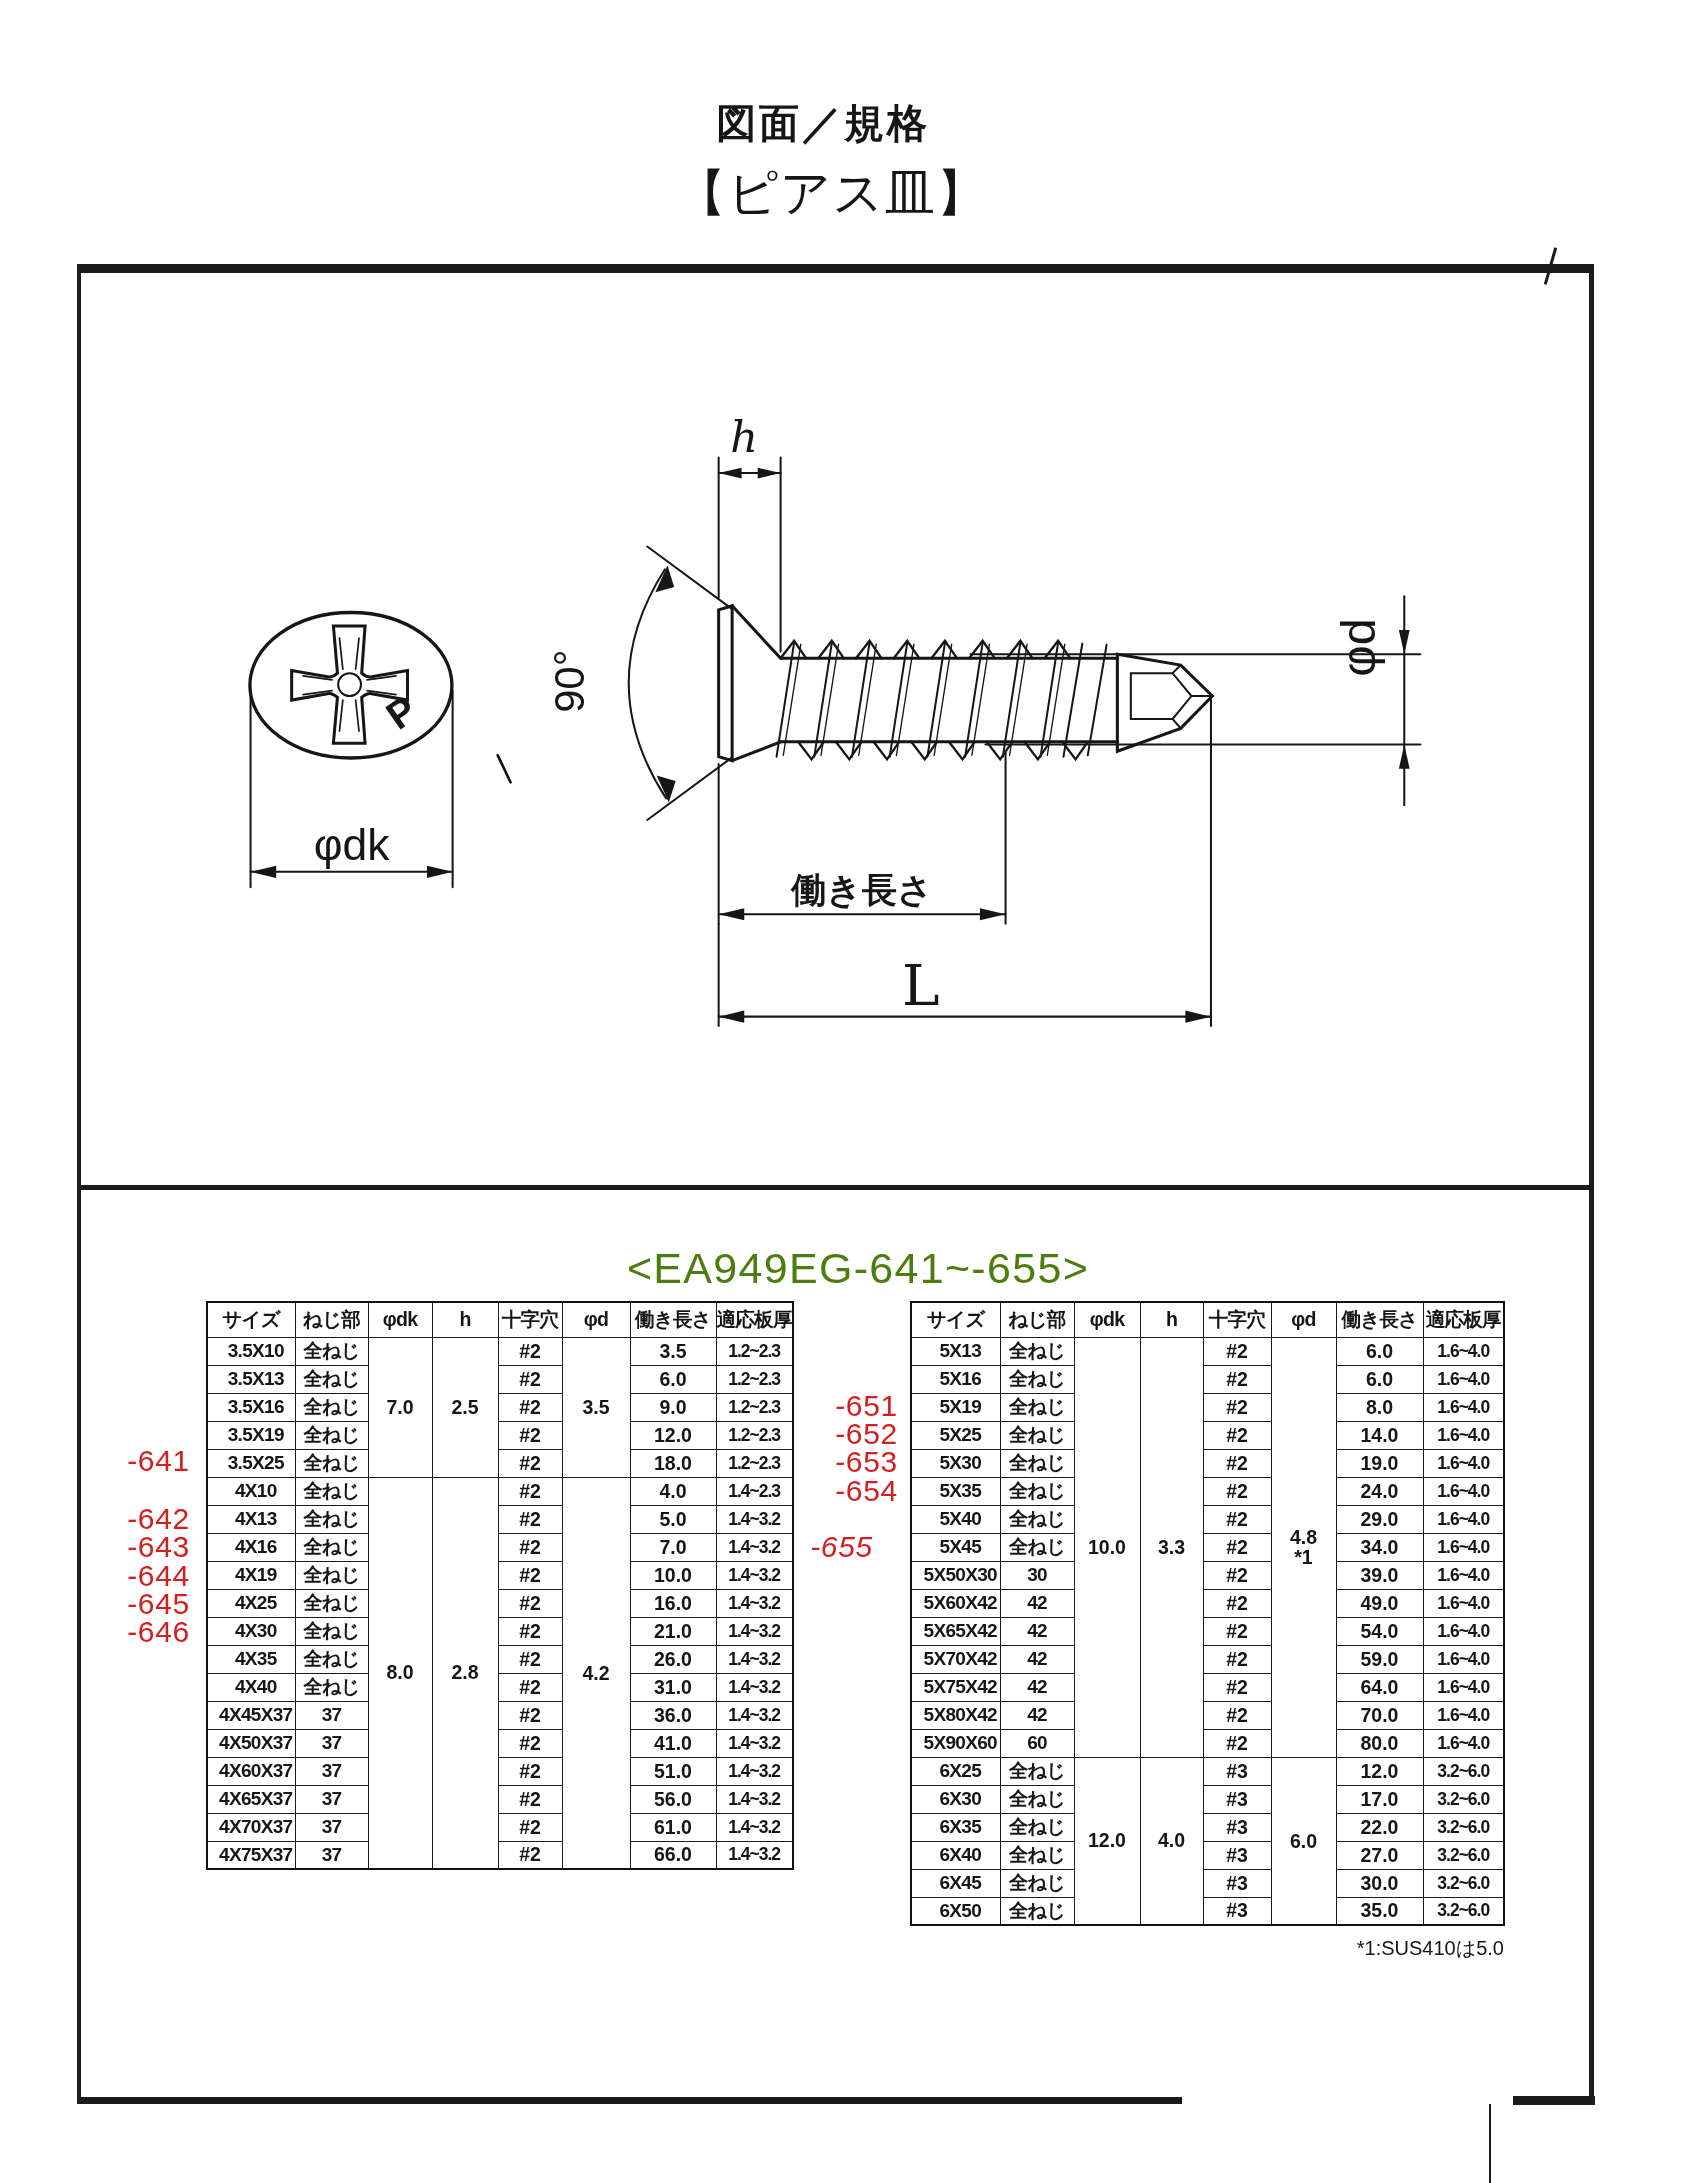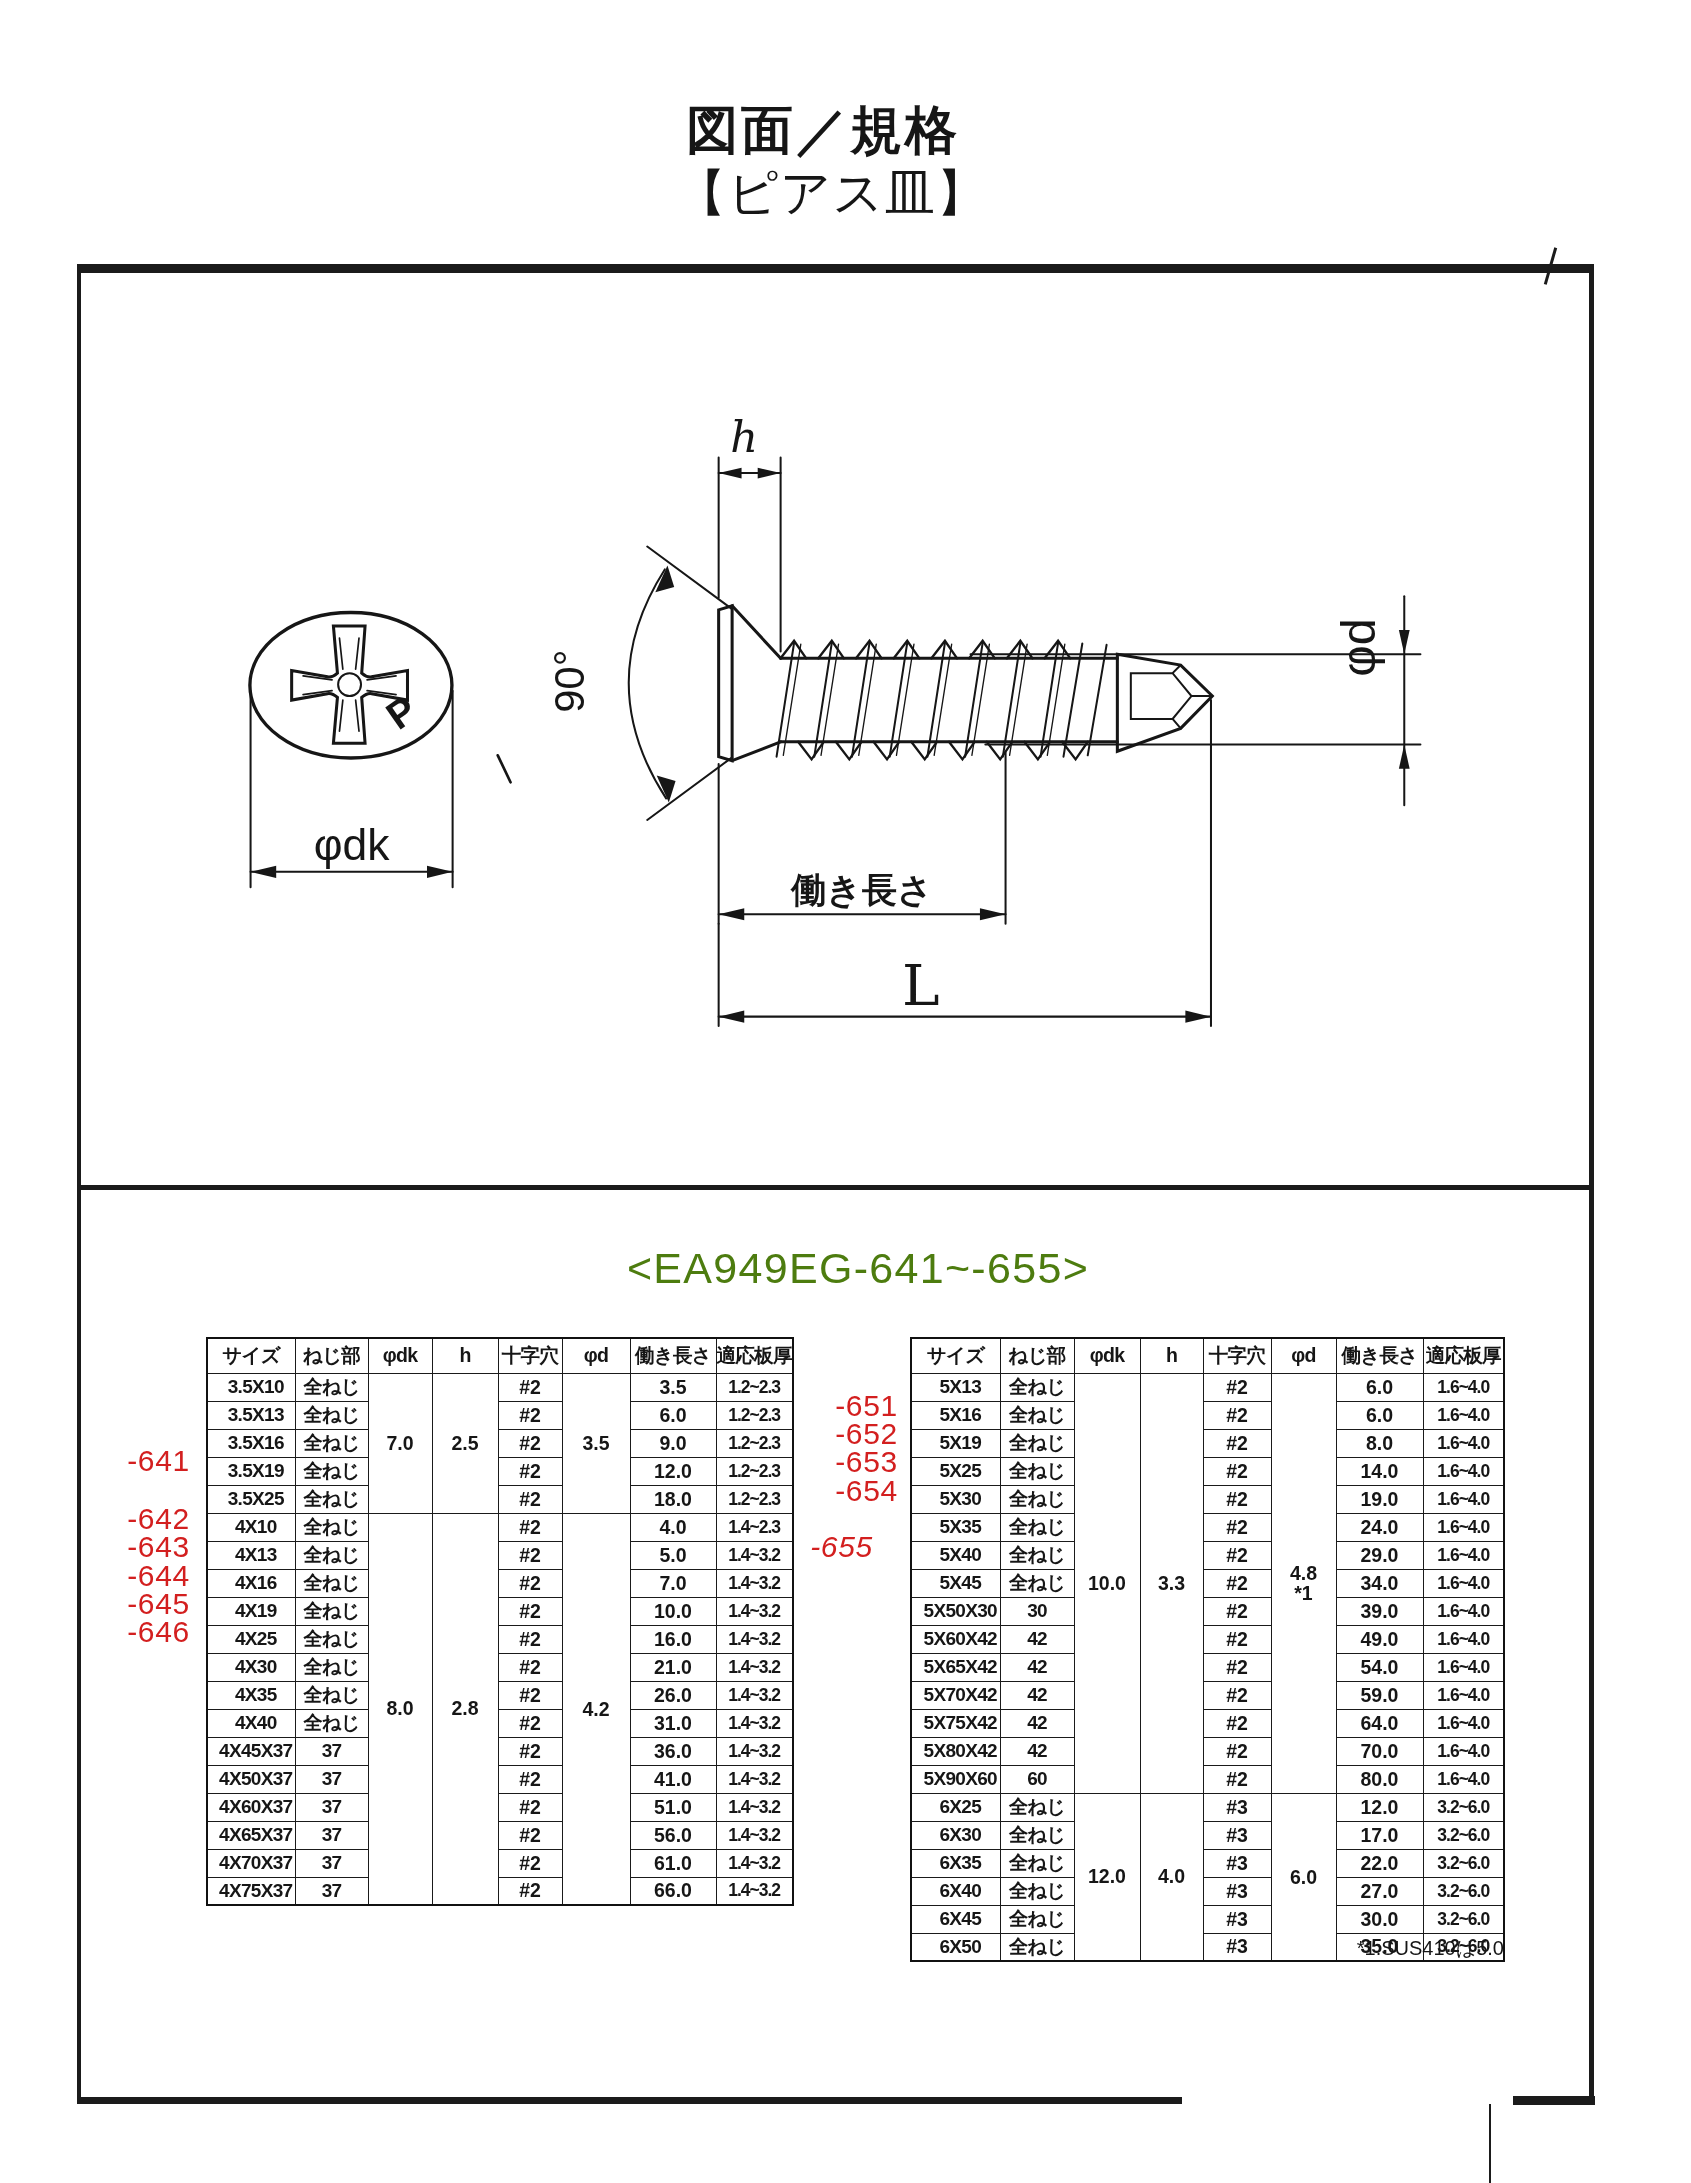--- a/index.html
+++ b/index.html
@@ -5,29 +5,29 @@
   html,body{margin:0;padding:0;}
   body{
     width:1691px;height:2183px;position:relative;background:#ffffff;
     font-family:"Liberation Sans","DejaVu Sans",sans-serif;color:#161616;
     overflow:hidden;
   }
   .abs{position:absolute;}
   .ink{background:#1b1b1b;}
   
   .page-title-1{top:96px;left:823px;transform:translateX(-50%);
-    font-size:52px;font-weight:700;letter-spacing:2.7px;white-space:nowrap;text-align:right;}
+    font-size:40px;font-weight:700;letter-spacing:2.7px;white-space:nowrap;text-align:right;}
   .page-title-2{top:160px;left:832px;transform:translateX(-50%);
     font-size:50px;font-weight:400;letter-spacing:1.3px;white-space:nowrap;}
   
   .model-code{top:1244px;left:858px;transform:translateX(-50%);
     font-size:43px;font-weight:400;letter-spacing:1.3px;color:#4d7c0f;white-space:nowrap;}
   
   .spec-table{position:absolute;border-collapse:collapse;table-layout:fixed;
-    background:#fff;margin-top:36px;}
+    background:#fff;}
   .spec-table th,.spec-table td{
     border:1.7px solid #1a1a1a;text-align:center;vertical-align:middle;
     padding:0;font-weight:700;font-size:19.5px;white-space:nowrap;overflow:hidden;}
   .spec-table{border:2.4px solid #111;}
   .spec-table thead tr{height:35px;}
   .spec-table tbody tr{height:28px;}
   .spec-table th{font-size:19.5px;letter-spacing:-0.7px;}
   .spec-table td.c0{font-size:19px;letter-spacing:-0.7px;padding-left:9px;}
   .spec-table td.c1{font-size:19px;letter-spacing:-0.7px;}
   .spec-table td.c5{white-space:pre-line;line-height:20px;}

